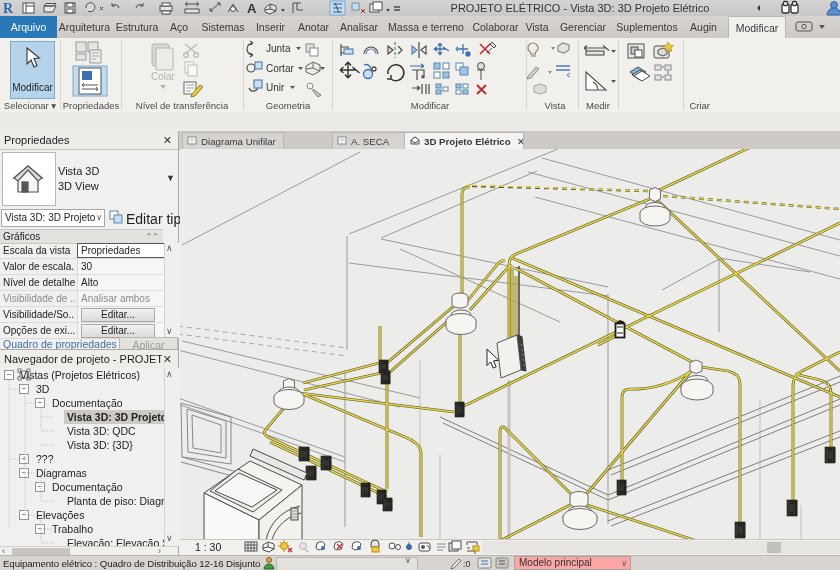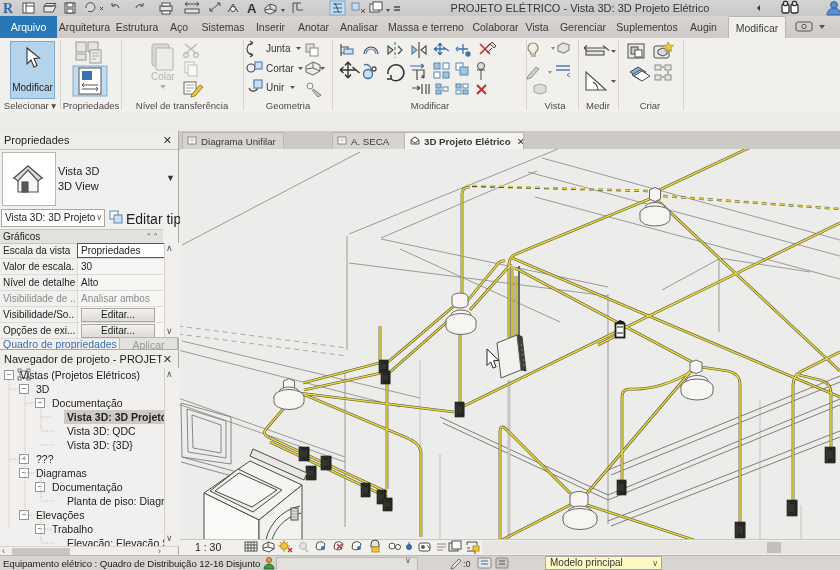--- a/index.html
+++ b/index.html
@@ -136,21 +136,21 @@
 <div class="psep" style="left:578px;top:40px;"></div>
 <div class="psep" style="left:618px;top:40px;"></div>
 <div class="psep" style="left:683px;top:40px;"></div>
 <div class="plabel" style="left:-30px;top:99px;">Selecionar ▾</div>
 <div class="plabel" style="left:31px;top:99px;">Propriedades</div>
 <div class="plabel" style="left:122px;top:99px;">Nível de transferência</div>
 <div class="plabel" style="left:228px;top:99px;">Geometria</div>
 <div class="plabel" style="left:370px;top:99px;">Modificar</div>
 <div class="plabel" style="left:495px;top:99px;">Vista</div>
 <div class="plabel" style="left:538px;top:99px;">Medir</div>
-<div class="plabel" style="left:590px;top:99px;">Criar</div>
+<div class="plabel" style="left:590px;top:99px;text-align:right;">Criar</div>
 <div class="abs" id="btn-modificar">
     <div>Modificar</div>
   </div>
 <svg class="abs" style="left:0;top:38px;" width="840" height="74" viewBox="0 0 840 74">
 
   <path d="M27 10 l0 16 l4 -4 l3 7 l3 -1.5 l-3 -7 l5.5 -0.5 z" fill="#fff" stroke="#333" stroke-width="1.1"></path>
 
   <g opacity="0.85">
     <g fill="#E4E2DF" stroke="#8a8a8a" stroke-width="1">
       <rect x="76" y="4" width="10" height="10"></rect>
@@ -768,13 +768,13 @@
 <div class="abs" style="left:276px;top:557px;width:140px;height:12px;background:#E3E1DE;border:1px solid #B9B6B3;"></div>
 <div class="abs" style="left:405px;top:556px;font-size:8px;color:#555;">∨</div>
 <svg class="abs" style="left:450px;top:556px;" width="90" height="14" viewBox="0 0 90 14">
   <path d="M2 10 l7 -7 l2 2 l-7 7 l-3 1 z" fill="#E6E4E1" stroke="#666" stroke-width="0.9"></path>
   <text x="13" y="11" font-size="9" fill="#333">:0</text>
   <rect x="28" y="2" width="13" height="10" rx="1" fill="#E8E6E3" stroke="#888"></rect>
     <path d="M31 5 h7 M31 8 h7" stroke="#3A6FB0"></path>
   <rect x="46" y="2" width="12" height="10" rx="1" fill="#C9C7C4" stroke="#888"></rect>
     <path d="M49 5 h6 M49 8 h6" stroke="#555"></path>
 </svg>
-<div class="abs" style="left:545px;top:556px;width:115px;height:12px;background:#fef9c3;border:1px solid #A9A6A3;font-size:10px;line-height:12px;color:#333;"><span style="margin-left:4px;">Modelo principal</span><span style="position:absolute;right:3px;top:1px;font-size:8px;color:#555;">∨</span></div>
+<div class="abs" style="left:514px;top:556px;width:115px;height:12px;background:#fca5a5;border:1px solid #A9A6A3;font-size:10px;line-height:12px;color:#333;"><span style="margin-left:4px;">Modelo principal</span><span style="position:absolute;right:3px;top:1px;font-size:8px;color:#555;">∨</span></div>
 
 </body></html>

